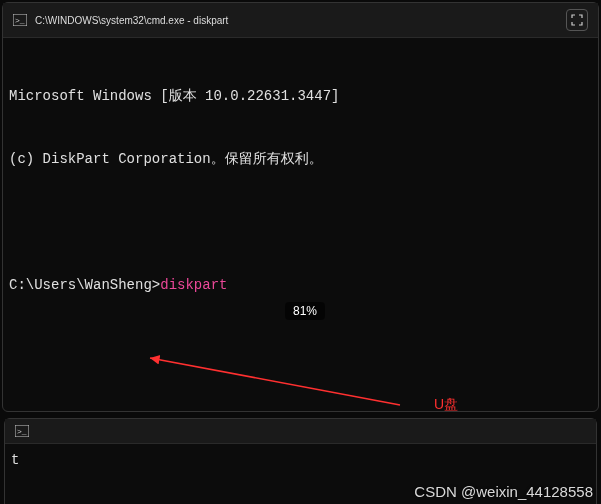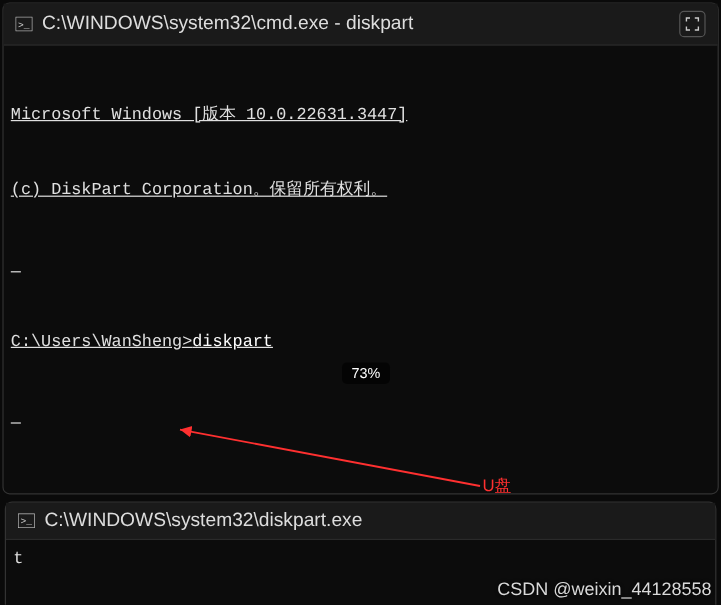--- a/index.html
+++ b/index.html
@@ -28,61 +28,62 @@
     gap: 8px;
   }
   .titlebar-icon {
     width: 14px;
     height: 12px;
     display: flex;
     align-items: center;
     justify-content: center;
   }
   .titlebar-text {
-    font-size: 16px;
+    font-size: 10px;
     color: #ddd;
     flex: 1;
     font-family: "Segoe UI", sans-serif;
   }
   .action-btn {
     width: 22px;
     height: 22px;
     border: 1px solid #555;
     border-radius: 4px;
     display: flex;
     align-items: center;
     justify-content: center;
     color: #ccc;
     font-size: 12px;
   }
   .term-body {
     padding: 6px 6px 10px 6px;
     line-height: 1.5;
     white-space: pre;
   }
-  .line { display: block; text-decoration: underline; }
-  .prompt-cmd { color: #ffffff; }
+  .line { display: block; }
+  .prompt-cmd { color: #ec4899; }
   .inner-window {
     margin: 6px 4px 0 4px;
     background: #0c0c0c;
     border: 1px solid #333;
     border-radius: 6px;
   }
   .arrow-overlay {
     position: absolute;
     pointer-events: none;
     top: 0; left: 0;
     width: 601px;
     height: 504px;
   }
   .annotation {
     position: absolute;
     color: #ff3030;
     font-size: 14px;
     font-family: "Microsoft YaHei", sans-serif;
+    margin-left: 32px;
   }
   .badge {
     position: absolute;
     background: rgba(0,0,0,0.6);
     color: #fff;
     font-size: 12px;
     padding: 2px 8px;
     border-radius: 4px;
     font-family: sans-serif;
   }
@@ -124,21 +125,20 @@
 </div>
 
 <div class="window inner-window">
   <div class="titlebar">
     <span class="titlebar-icon">
       <svg width="14" height="12" viewBox="0 0 14 12">
           <rect x="0" y="0" width="14" height="12" fill="none" stroke="#ccc" stroke-width="1"></rect>
           <text x="2" y="9" font-size="8" fill="#ccc">&gt;_</text>
         </svg>
     </span>
-    <span class="titlebar-text">C:\WINDOWS\system32\diskpart.exe</span>
   </div>
   <div class="term-body"><span>t</span>
 
 
 
 
 
 
 
 
@@ -156,15 +156,15 @@
 <svg class="arrow-overlay">
   <defs>
     <marker id="arrh" markerWidth="8" markerHeight="8" refX="6" refY="3" orient="auto">
       <path d="M0,0 L6,3 L0,6 Z" fill="#ff3030"></path>
     </marker>
   </defs>
   <line x1="400" y1="405" x2="150" y2="358" stroke="#ff3030" stroke-width="1.6" marker-end="url(#arrh)"></line>
 </svg>
 <div class="annotation" style="left:402px; top:396px;">U盘</div>
 
-<div class="badge" style="left:285px; top:302px;">73%</div>
+<div class="badge" style="left:285px; top:302px;">81%</div>
 
 <div class="watermark">CSDN @weixin_44128558</div>
 
 </body></html>

